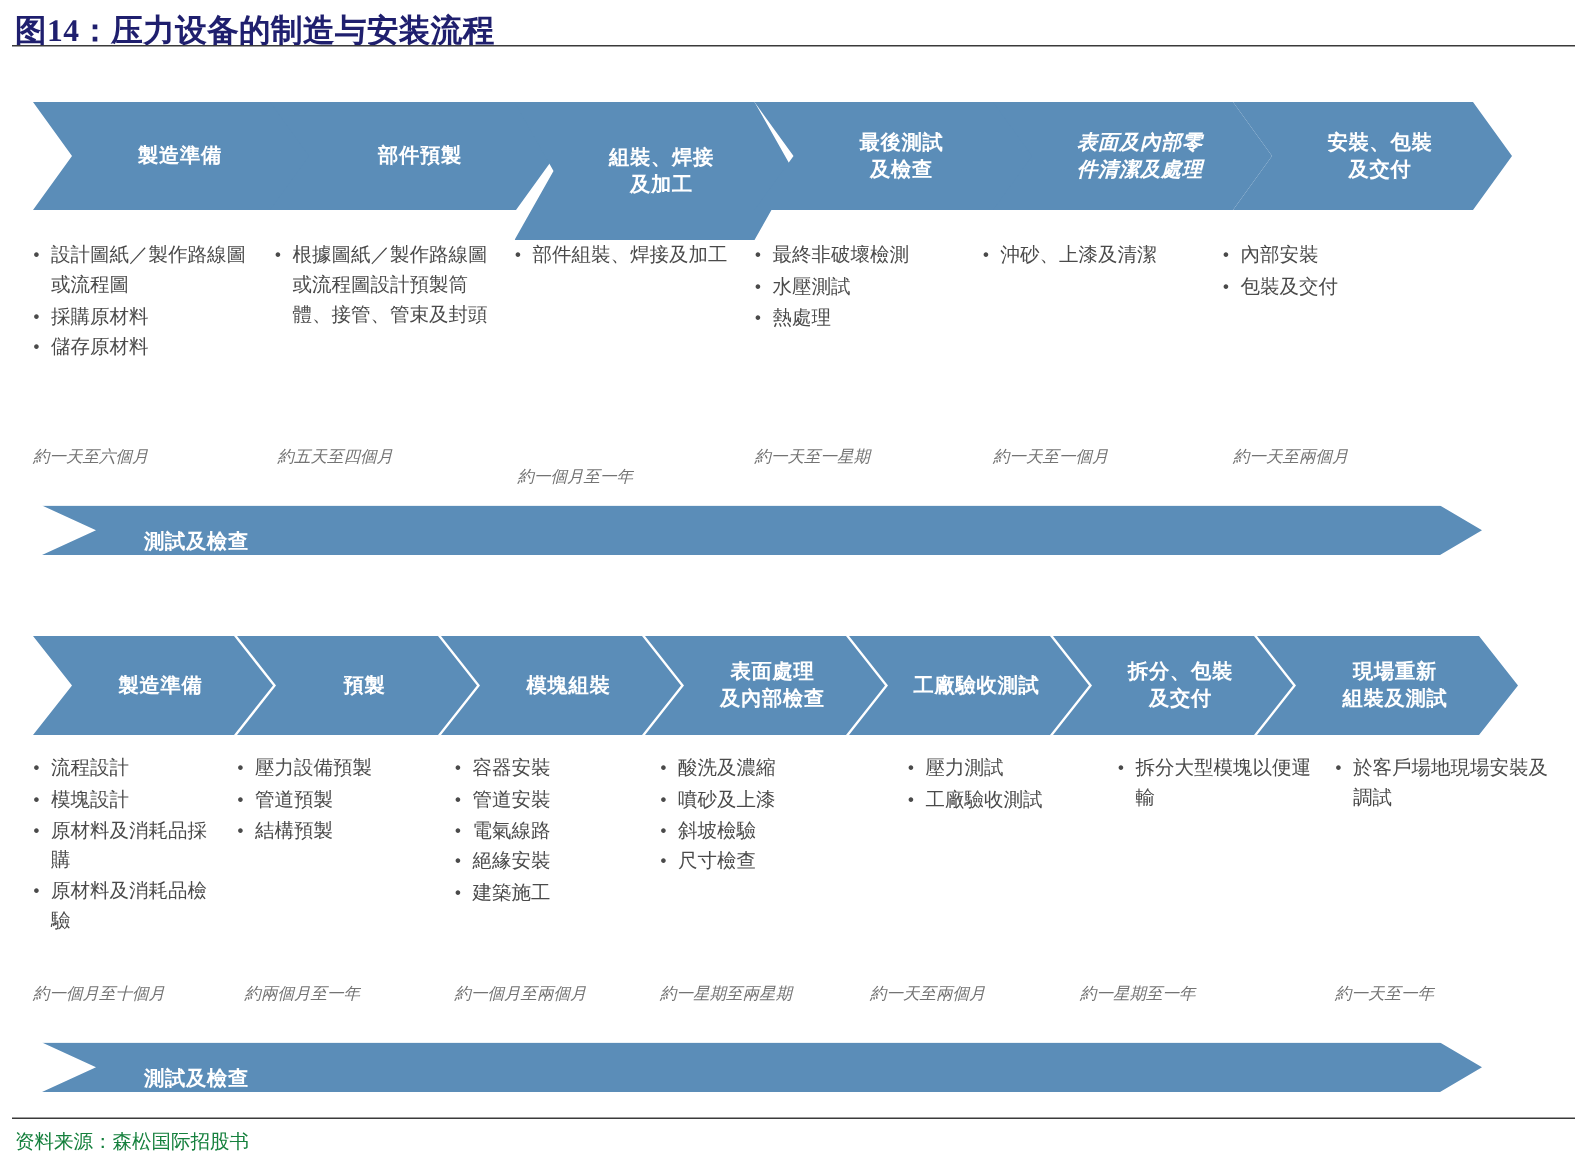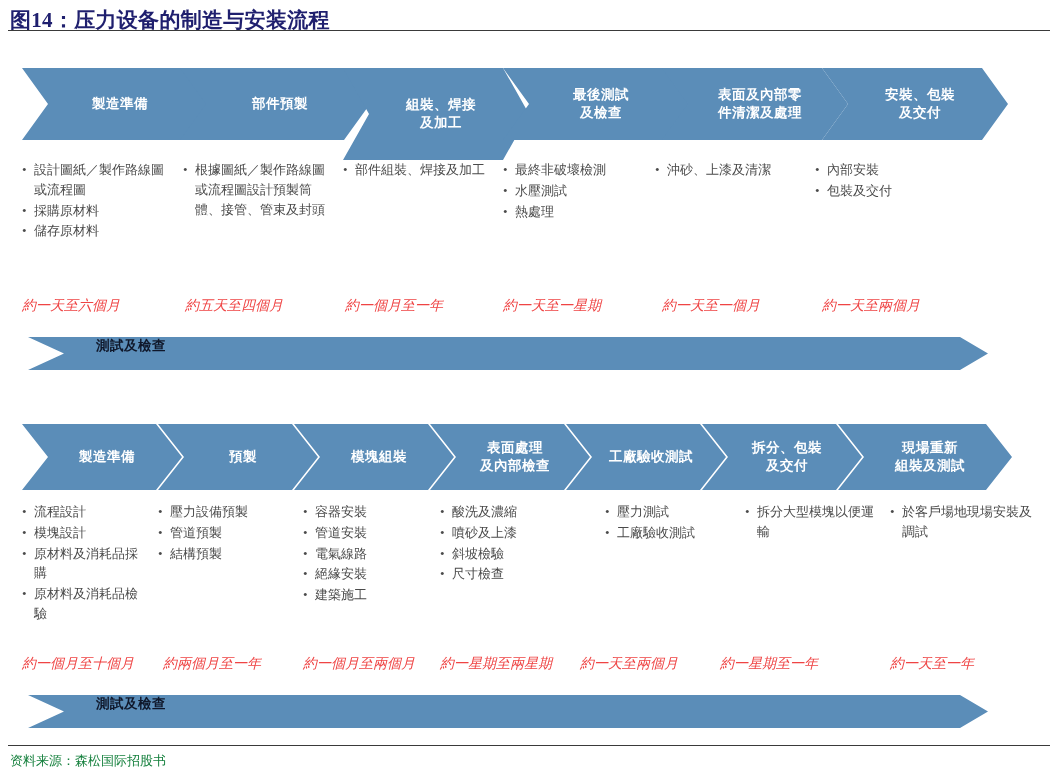--- a/index.html
+++ b/index.html
@@ -105,33 +105,33 @@
     color: #4a4a4a;
     text-align: left;
   }
   .bullet-text {
     flex: 1 1 auto;
   }
 
   
   .duration {
     position: absolute;
-    font-size: 14px;
+    font-size: 11px;
     font-style: italic;
-    color: #ef4444;
+    color: #737373;
     white-space: nowrap;
   }
 
   
   .testing-bar {
     position: absolute;
     background: #5b8db8;
-    color: #0f172a;
+    color: #ffffff;
     display: flex;
-    align-items: flex-start;
+    align-items: flex-end;
     font-size: 13.5px;
     font-weight: bold;
     letter-spacing: 0.5px;
     box-sizing: border-box;
     padding-left: 68px;
     -webkit-clip-path: polygon(0 0, calc(100% - 28px) 0, 100% 50%, calc(100% - 28px) 100%, 0 100%, 36px 50%);
     clip-path: polygon(0 0, calc(100% - 28px) 0, 100% 50%, calc(100% - 28px) 100%, 0 100%, 36px 50%);
   }
 </style>
 </head>
@@ -146,21 +146,21 @@
     </div>
     <div class="chevron" style="left: 180px; top: 0px; width: 190px; height: 72px;">
       <span>部件預製</span>
     </div>
     <div class="chevron" style="left: 343px; top: 0px; width: 186px; height: 92px;">
       <span>組裝、焊接<br>及加工</span>
     </div>
     <div class="chevron" style="left: 503px; top: 0px; width: 186px; height: 72px;">
       <span>最後測試<br>及檢查</span>
     </div>
-    <div class="chevron" style="left: 662px; top: 0px; width: 186px; height: 72px;">
+    <div class="chevron" style="left: 662px; top: 0px; width: 186px; height: 72px; font-style: italic;">
       <span>表面及內部零<br>件清潔及處理</span>
     </div>
     <div class="chevron" style="left: 822px; top: 0px; width: 186px; height: 72px;">
       <span>安裝、包裝<br>及交付</span>
     </div>
   </div>
 <div id="row1-bullets">
     <div class="bullet-col" style="left: 22px; top: 160px; width: 150px;">
       <div class="bullet-item">
         <span class="bullet-dot">•</span>
@@ -214,21 +214,21 @@
       </div>
       <div class="bullet-item">
         <span class="bullet-dot">•</span>
         <span class="bullet-text">包裝及交付</span>
       </div>
     </div>
   </div>
 <div id="row1-durations">
     <div class="duration" style="left: 22px; top: 297px;">約一天至六個月</div>
     <div class="duration" style="left: 185px; top: 297px;">約五天至四個月</div>
-    <div class="duration" style="left: 345px; top: 297px;">約一個月至一年</div>
+    <div class="duration" style="left: 345px; top: 310px;">約一個月至一年</div>
     <div class="duration" style="left: 503px; top: 297px;">約一天至一星期</div>
     <div class="duration" style="left: 662px; top: 297px; font-family: Liberation Serif, serif;">約一天至一個月</div>
     <div class="duration" style="left: 822px; top: 297px;">約一天至兩個月</div>
   </div>
 <div class="testing-bar" id="row1-testing-bar" style="left: 28px; top: 337px; width: 960px; height: 33px;">
   <span>測試及檢查</span>
 </div>
 
 <div class="chevron-row" id="row2-chevrons" style="top: 424px; height: 66px;">
     <div class="chevron" style="left: 22px; top: 0px; width: 160px; height: 66px;">

